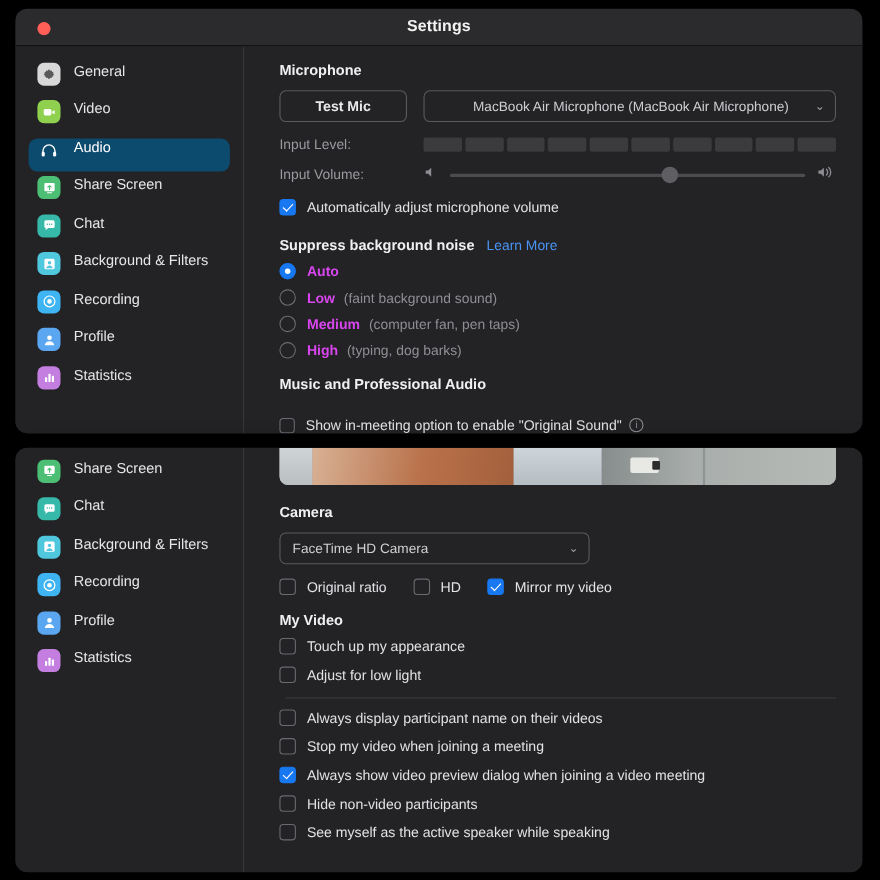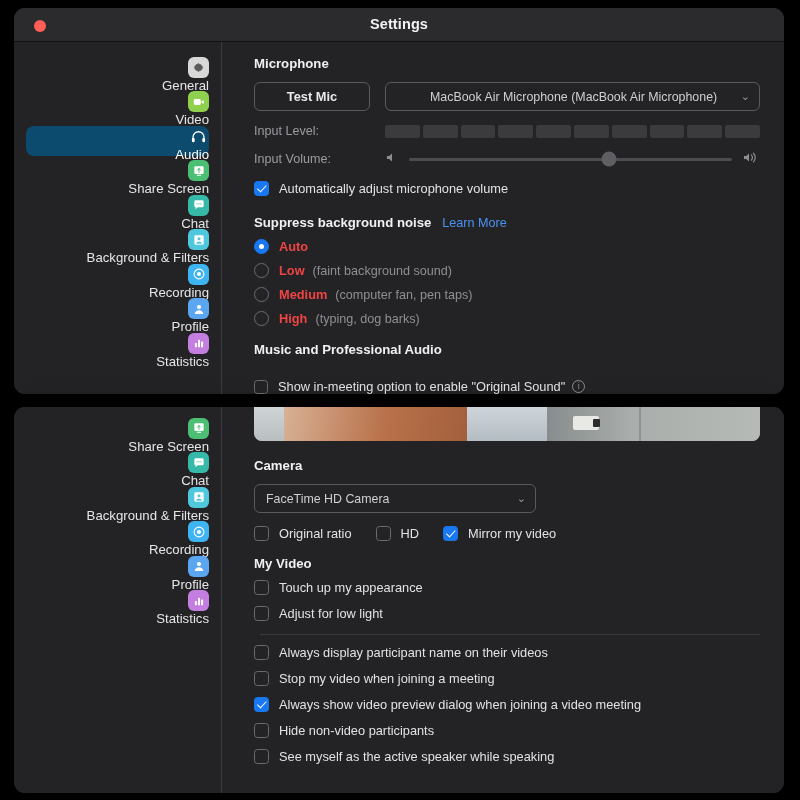--- a/index.html
+++ b/index.html
@@ -46,26 +46,25 @@
   .sidebar {
     width: 208px; flex: 0 0 208px;
     background: #232325;
     border-right: 1px solid #3a3a3c;
     padding-top: 10px;
     overflow: hidden;
   }
   #window-video .sidebar { padding-top: 6px; }
 
   .nav-item {
-    display: flex; align-items: flex-end;
+    display: flex; align-items: flex-start;
     height: 30px; margin: 4.5px 12px;
     border-radius: 8px;
     padding-left: 8px;
     cursor: default;
-    flex-direction: column;
   }
   .nav-item.active { background: #0c4a6e; }
   .nav-label {
     font-size: 13.2px; color: #e6e6e8;
     margin-left: 12px; white-space: nowrap;
   }
   .nav-item.active .nav-label { color: #fff; }
 
   .nav-icon {
     width: 21px; height: 21px; border-radius: 6px;
@@ -161,21 +160,21 @@
   .cb-label { font-size: 12.8px; color: #e2e2e6; margin-left: 10px; }
 
   .rb {
     width: 15px; height: 15px; border-radius: 50%;
     border: 1.4px solid #6a6a70; background: transparent;
     flex: 0 0 15px;
     display: flex; align-items: center; justify-content: center;
   }
   .rb.on { background: #1878f2; border-color: #1878f2; }
   .rb.on::after { content: ""; width: 5px; height: 5px; border-radius: 50%; background: #fff; }
-  .rb-label { font-size: 12.8px; color: #ef4444; margin-left: 10px; font-weight: bold; }
+  .rb-label { font-size: 12.8px; color: #d946ef; margin-left: 10px; font-weight: bold; }
   .rb-hint { font-size: 12.6px; color: #8e8e95; margin-left: 8px; }
 
   .link { font-size: 12.6px; color: #4a93f2; margin-left: 11px; font-weight: normal; cursor: pointer; }
 
   .hdr-with-link { display: flex; align-items: baseline; }
 
   .divider { height: 1px; background: #3a3a3d; margin: 13px 0 10px 6px; }
 
   
   .preview {

